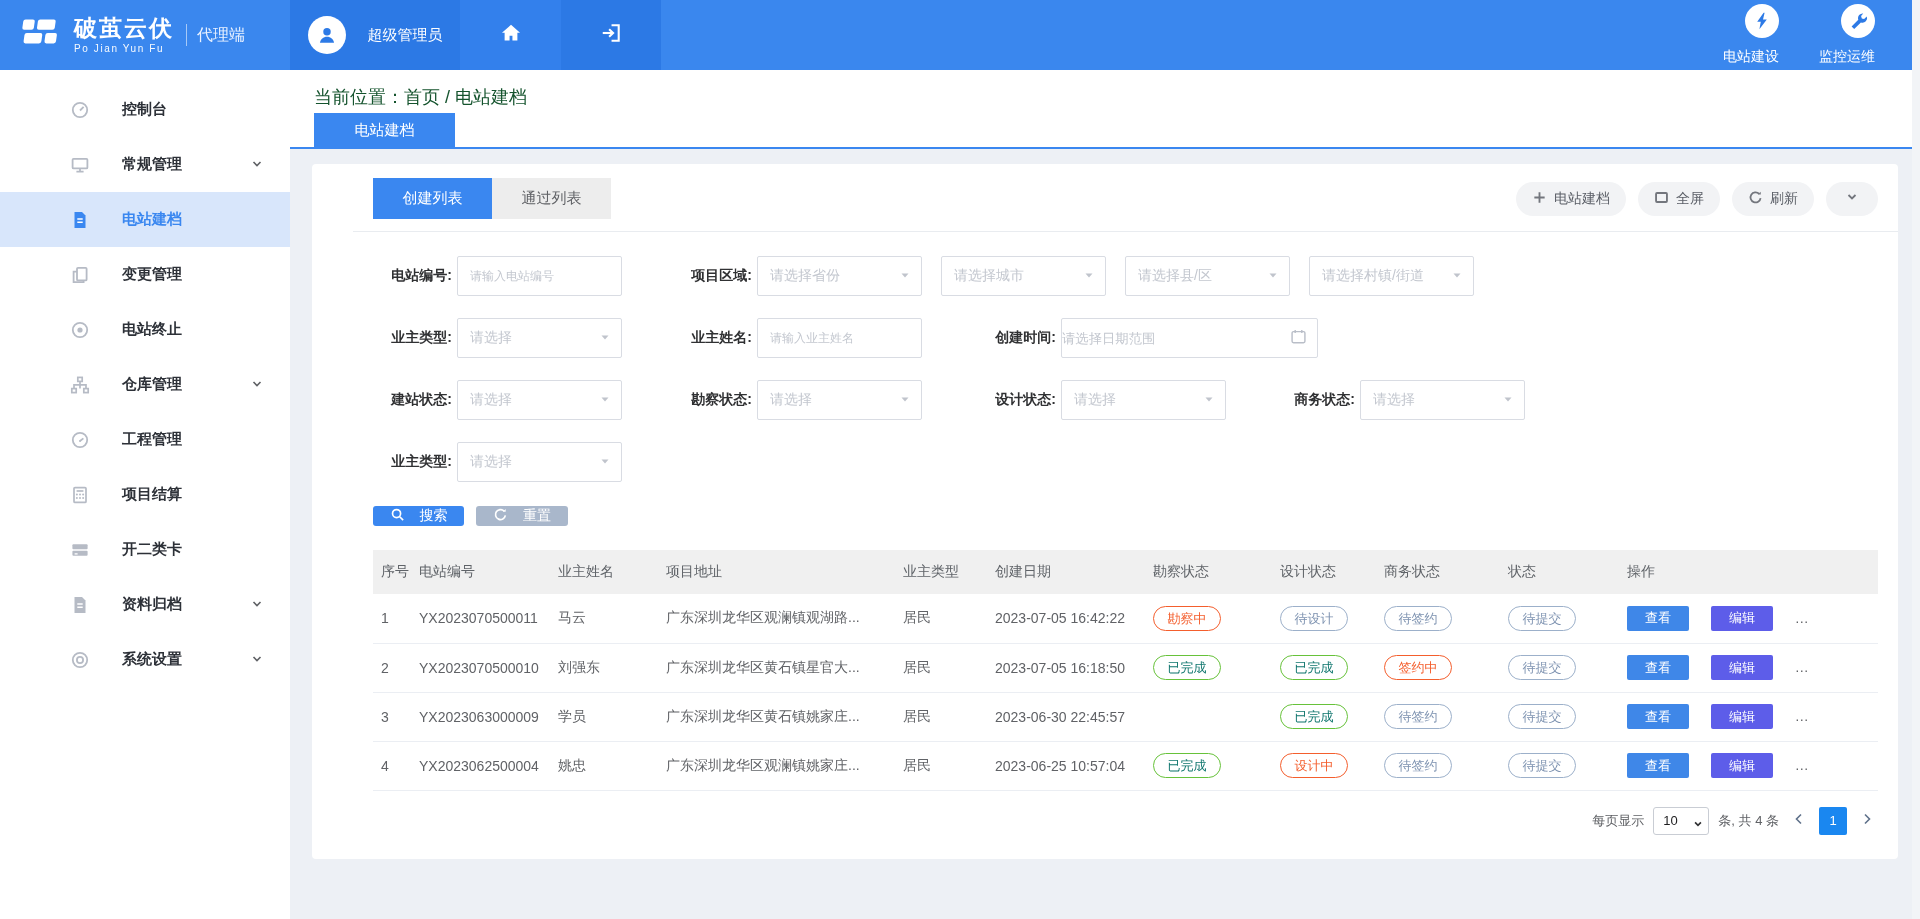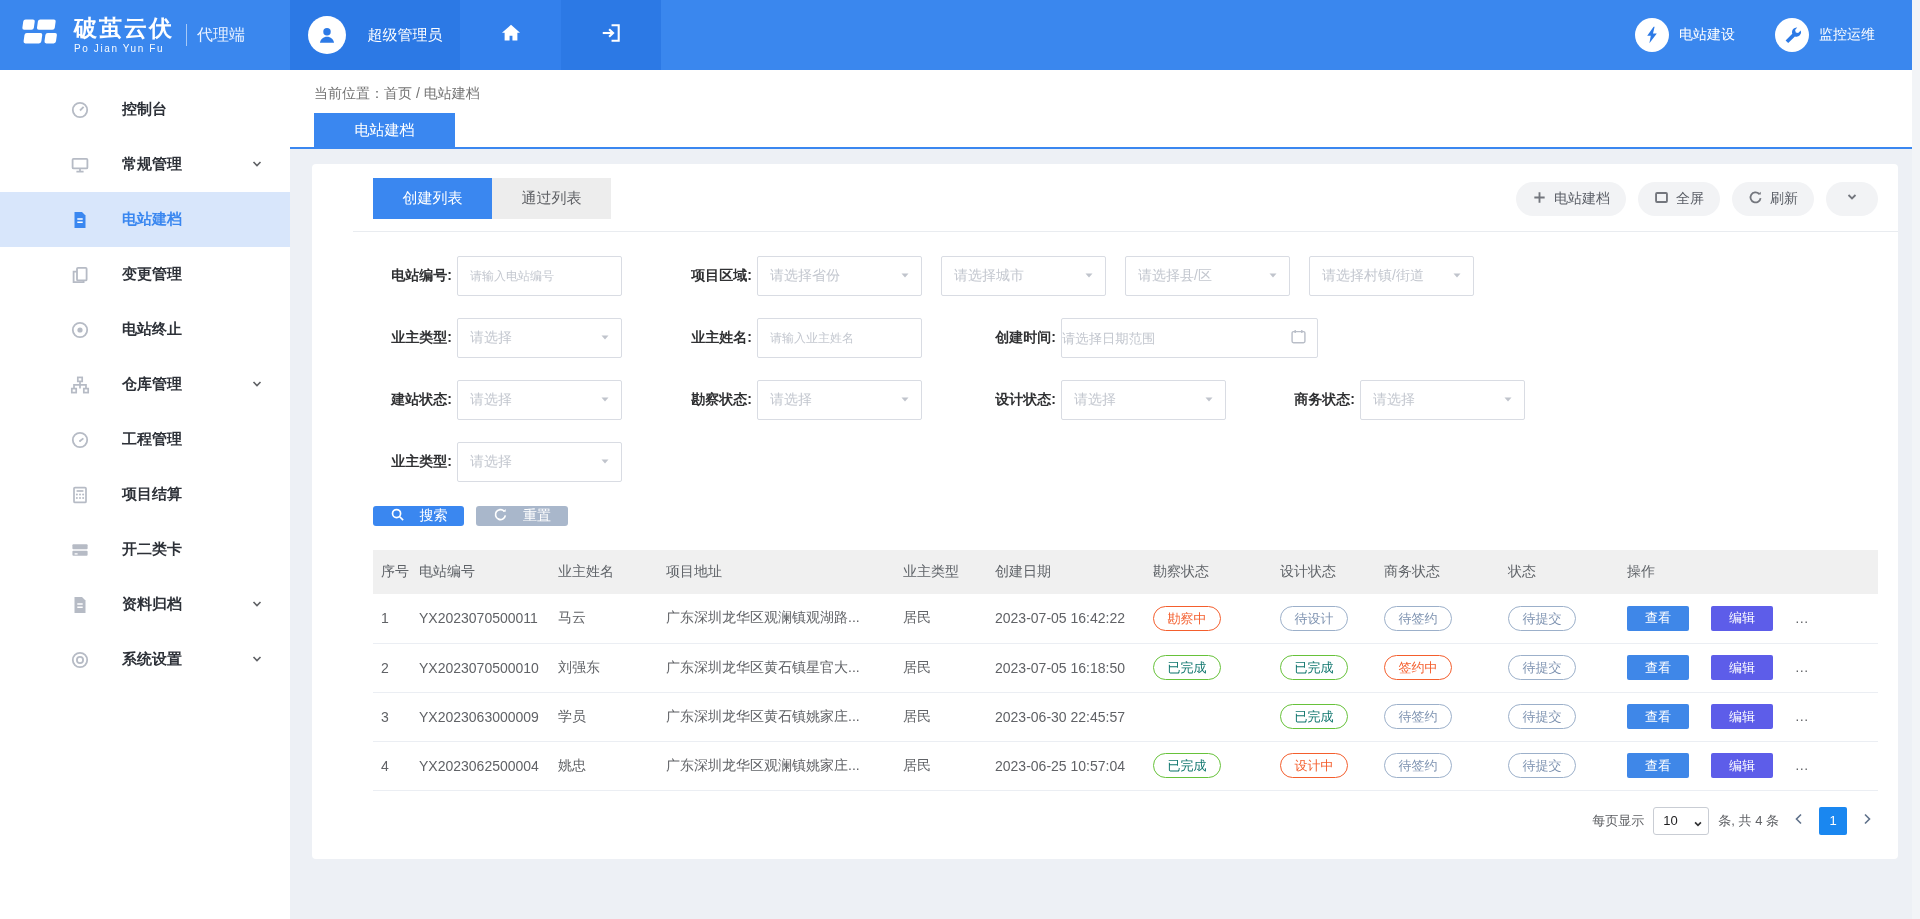--- a/index.html
+++ b/index.html
@@ -15,36 +15,36 @@
   .portal { display:flex; align-items:center; margin-left:12px; }
   .portal-bar { width:1px; height:22px; background:rgba(255,255,255,.55); margin-right:10px; }
   .portal-label { font-size:16px; color:#eaf2ff; }
   .tile { height:70px; display:flex; align-items:center; justify-content:center; cursor:pointer; }
   .user-tile { width:170px; background:#2c79e5; gap:22px; }
   .home-tile { width:101px; background:#3380ec; }
   .login-tile { width:100px; background:#2c79e5; }
   .avatar { width:38px; height:38px; border-radius:50%; background:#fff; display:flex; align-items:center; justify-content:center; }
   .user-name { color:#fff; font-size:15px; }
   .hnav { display:flex; align-items:center; gap:40px; margin-left:auto; margin-right:45px; }
-  .hnav-item { display:flex; align-items:center; gap:10px; cursor:pointer; }
+  .hnav-item { display:flex; align-items:flex-end; gap:10px; cursor:pointer;flex-direction:column; }
   .hnav-label { color:#fff; font-size:14px; }
   .circle { width:34px; height:34px; border-radius:50%; background:#fff; display:flex; align-items:center; justify-content:center; }
 
   
   .body-row { flex:1; display:flex; min-height:0; }
   .sidebar { width:290px; background:#fff; flex-shrink:0; padding-top:12px; }
   .side-item { height:55px; display:flex; align-items:center; padding-left:70px; position:relative; cursor:pointer; color:#2d3138; }
   .side-item .s-icon { width:20px; height:20px; display:flex; align-items:center; justify-content:center; }
   .side-item .s-label { margin-left:32px; font-size:15px; font-weight:600; }
   .side-item .s-caret { position:absolute; right:26px; top:20px; }
   .side-item.active { background:#d8e6fb; color:#3a87f0; }
 
   .main { flex:1; display:flex; flex-direction:column; min-width:0; background:#edf0f5; }
   .crumb-strip { height:79px; background:#fff; border-bottom:2px solid #3a87f0; position:relative; flex-shrink:0; }
-  .breadcrumb { position:absolute; top:15px; left:24px; font-size:14px; color:#737373; }
+  .breadcrumb { position:absolute; top:15px; left:24px; font-size:18px; color:#14532d; }
   .page-tab { position:absolute; left:24px; bottom:0; height:34px; min-width:141px; padding:0 24px; background:#3a87f0; color:#fff; font-size:15px; display:flex; align-items:center; justify-content:center; cursor:pointer; }
 
   .content { flex:1; padding:15px 22px; }
   .panel { background:#fff; border-radius:4px; min-height:672px; padding-bottom:24px;padding-left:41px; }
   .panel-head { display:flex; align-items:center; justify-content:space-between; padding:14px 20px 12px; border-bottom:1px solid #e9ecf0; }
   .list-tabs { display:flex; }
   .ltab { width:119px; height:41px; display:flex; align-items:center; justify-content:center; font-size:15px; cursor:pointer; background:#ededed; color:#606266; }
   .ltab.active { background:#3a87f0; color:#fff; }
   .toolbar { display:flex; align-items:center; gap:12px; }
   .pill { height:34px; padding:0 16px; border-radius:17px; border:none; background:#f2f3f5; color:#5a5e66; font-size:14px; display:inline-flex; align-items:center; gap:7px; cursor:pointer; font-family:inherit; }

